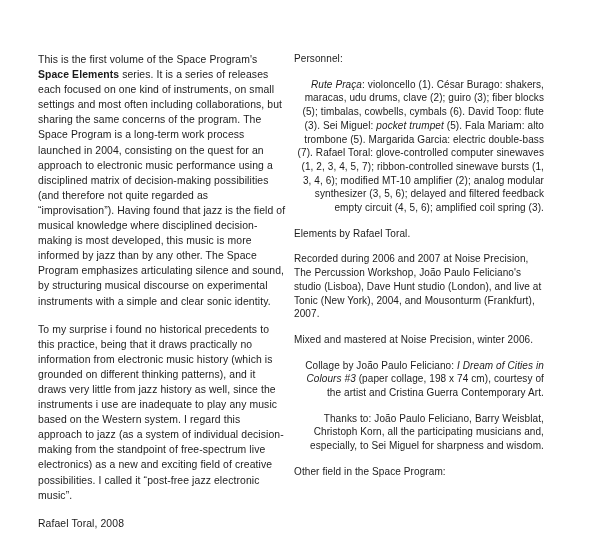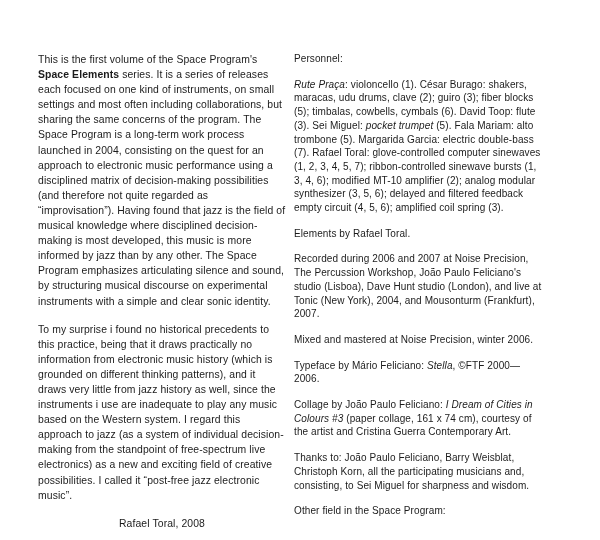--- a/index.html
+++ b/index.html
@@ -44,28 +44,27 @@
     line-height: 13.7px;
     margin-bottom: 12px;
   }
   .tight { margin-bottom: 0; }
   b, .bold { font-weight: bold; }
   i, .ital { font-style: italic; }
   .sig {
     margin-top: 5px;
     font-size: 10.4px;
     line-height: 15.1px;
-    text-align: center;
   }
   .heading {
     font-size: 9.6px;
     line-height: 13.7px;
     margin: 0 0 1px 0;
   }
-  .block-gap-lg { margin-bottom: 22px; }
+  .block-gap-lg { margin-bottom: 22px; text-align: right; }
 </style>
 </head>
 <body>
 
 <div class="page">
 
   <div class="col-left">
 
     <p><span>This is the first volume of the Space Program's </span><b>Space Elements</b><span> series. It is a series of releases each focused on one kind of instruments, on small settings and most often including collaborations, but sharing the same concerns of the program. The Space Program is a long-term work process launched in 2004, consisting on the quest for an approach to electronic music performance using a disciplined matrix of decision-making possibilities (and therefore not quite regarded as “improvisation”). Having found that jazz is the field of musical knowledge where disciplined decision-making is most developed, this music is more informed by jazz than by any other. The Space Program emphasizes articulating silence and sound, by structuring musical discourse on experimental instruments with a simple and clear sonic identity.</span></p>
 
@@ -78,22 +77,21 @@
   <div class="col-right">
 
     <p class="heading">Personnel:</p>
 
     <p class="block-gap-lg"><i>Rute Praça</i><span>: violoncello (1). César Burago: shakers, maracas, udu drums, clave (2); guiro (3); fiber blocks (5); timbalas, cowbells, cymbals (6). David Toop: flute (3). Sei Miguel: </span><i>pocket trumpet</i><span> (5). Fala Mariam: alto trombone (5). Margarida Garcia: electric double-bass (7). Rafael Toral: glove-controlled computer sinewaves (1, 2, 3, 4, 5, 7); ribbon-controlled sinewave bursts (1, 3, 4, 6); modified MT-10 amplifier (2); analog modular synthesizer (3, 5, 6); delayed and filtered feedback empty circuit (4, 5, 6); amplified coil spring (3).</span></p>
 
     <p class="heading">Elements by Rafael Toral.</p>
 
     <p class="tight">Recorded during 2006 and 2007 at Noise Precision, The Percussion Workshop, João Paulo Feliciano's studio (Lisboa), Dave Hunt studio (London), and live at Tonic (New York), 2004, and Mousonturm (Frankfurt), 2007.</p>
     <p class="tight">Mixed and mastered at Noise Precision, winter 2006.</p>
-    <p class="tight"><span>Typeface by Mário Feliciano: </span><i>Stella</i><span>, ©FTF 2000—2006.</span></p>
-    <p class="block-gap-lg"><span>Collage by João Paulo Feliciano: </span><i>I Dream of Cities in Colours #3</i><span> (paper collage, 161 x 74 cm), courtesy of the artist and Cristina Guerra Contemporary Art.</span></p>
+    <p class="block-gap-lg"><span>Collage by João Paulo Feliciano: </span><i>I Dream of Cities in Colours #3</i><span> (paper collage, 198 x 74 cm), courtesy of the artist and Cristina Guerra Contemporary Art.</span></p>
 
-    <p class="block-gap-lg">Thanks to: João Paulo Feliciano, Barry Weisblat, Christoph Korn, all the participating musicians and, consisting, to Sei Miguel for sharpness and wisdom.</p>
+    <p class="block-gap-lg">Thanks to: João Paulo Feliciano, Barry Weisblat, Christoph Korn, all the participating musicians and, especially, to Sei Miguel for sharpness and wisdom.</p>
 
     <p class="heading">Other field in the Space Program:</p>
 
   </div>
 
 </div>
 
 </body></html>

